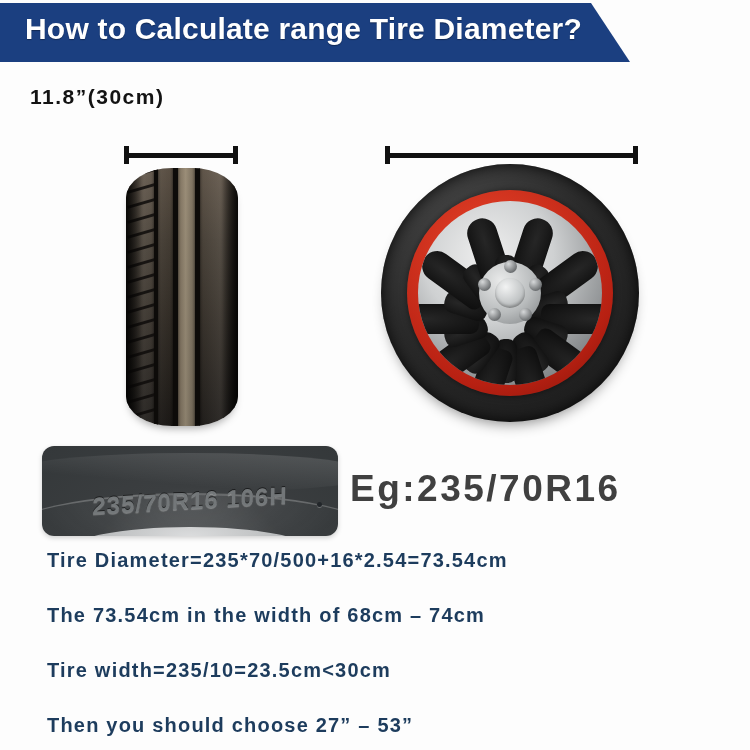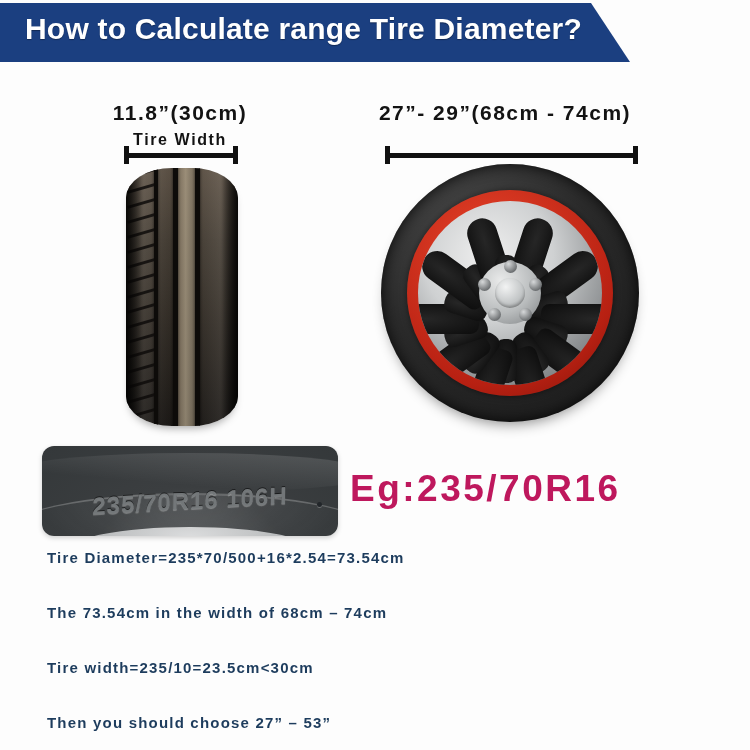--- a/index.html
+++ b/index.html
@@ -31,25 +31,24 @@
     font-weight: bold;
     color: #ffffff;
     letter-spacing: 0.2px;
     text-shadow: 0 1px 1px rgba(0,0,0,0.35);
     white-space: nowrap;
   }
 
   
   .dim-label {
     position: absolute;
-    text-align: center;
+    text-align: left;
     color: #131313;
     font-weight: bold;
     white-space: nowrap;
-    margin-top: 16px;
   }
   .dim-value {
     font-size: 21px;
     letter-spacing: 1.5px;
   }
   .dim-caption {
     font-size: 16px;
     letter-spacing: 1.6px;
     margin-top: 6px;
   }
@@ -271,58 +270,56 @@
     background: #22262a;
     box-shadow: 0 1px 0 rgba(255,255,255,0.25);
   }
 
   
   #example-code {
     position: absolute;
     left: 350px; top: 468px;
     font-size: 37px;
     font-weight: bold;
-    color: #be185d;
+    color: #404040;
     letter-spacing: 2.5px;
     white-space: nowrap;
   }
 
   
   .formula-line {
     position: absolute;
     left: 47px;
-    font-size: 15px;
+    font-size: 20px;
     font-weight: bold;
     color: #1d3c5d;
     letter-spacing: 1.2px;
     white-space: nowrap;
   }
   #formula-0 { top: 549px; }
   #formula-1 { top: 604px; }
   #formula-2 { top: 659px; }
   #formula-3 { top: 714px; }
 </style>
 </head>
 <body>
 
 <div id="header-banner"></div>
 <div id="header-title">How to Calculate range Tire Diameter?</div>
 
 <div id="width-label-group" class="dim-label">
   <div class="dim-value">11.8”(30cm)</div>
-  <div class="dim-caption">Tire Width</div>
 </div>
 <div id="width-bar" class="dim-bar">
   <div class="cap left"></div>
   <div class="bar-line"></div>
   <div class="cap right"></div>
 </div>
 
 <div id="diameter-label-group" class="dim-label">
-  <div class="dim-value">27”- 29”(68cm - 74cm)</div>
 </div>
 <div id="diameter-bar" class="dim-bar">
   <div class="cap left"></div>
   <div class="bar-line"></div>
   <div class="cap right"></div>
 </div>
 
 <div id="tread-tire">
   <div class="groove g1"></div>
   <div class="center-rib"></div>

